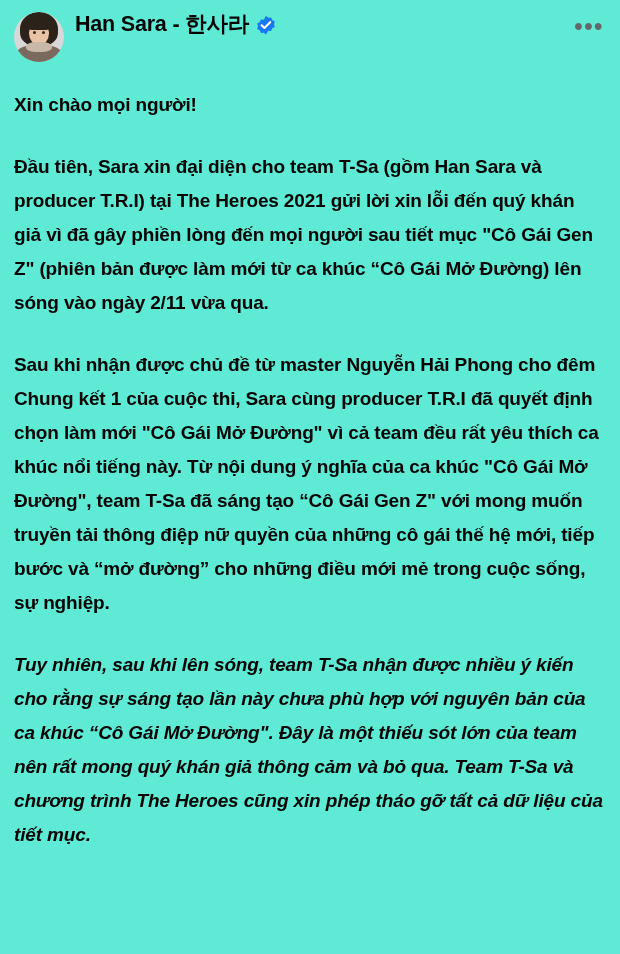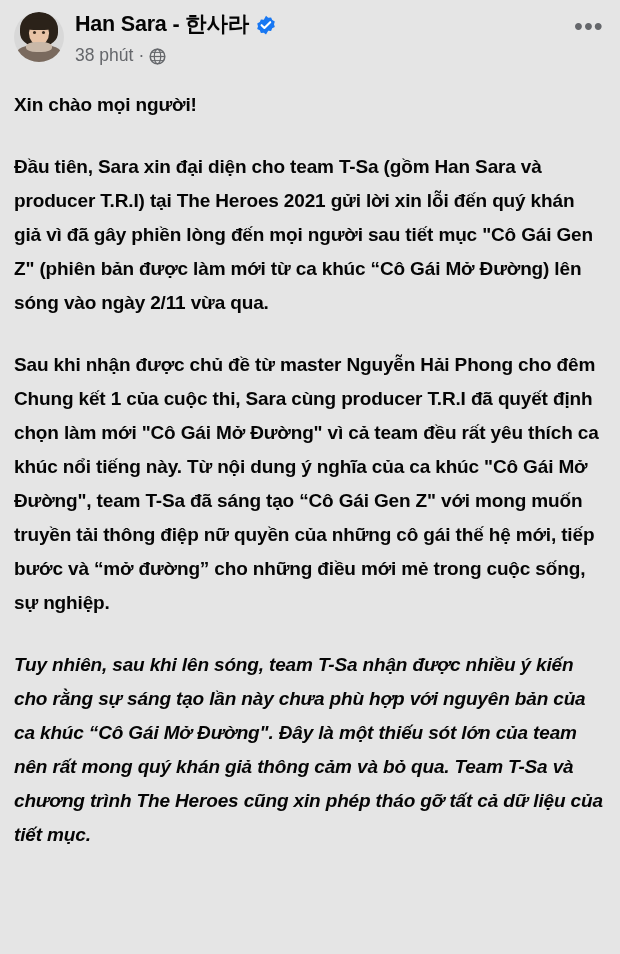--- a/index.html
+++ b/index.html
@@ -12,21 +12,21 @@
     background: #ffffff;
     font-family: "Liberation Sans", sans-serif;
     color: #050505;
     overflow: hidden;
   }
   .post {
     width: 620px;
     height: 954px;
     box-sizing: border-box;
     padding: 10px 14px 0 14px;
-    background: #e5e5e5;
+    background: #5eead4;
   }
   .post-header {
     display: flex;
     align-items: flex-start;
     position: relative;
     height: 66px;
   }
   .avatar {
     width: 50px;
     height: 50px;
@@ -186,33 +186,20 @@
     <div class="header-text">
       <div class="name-row">
         <span class="name">Han Sara - 한사라</span>
         <span class="verified">
           <svg width="20" height="20" viewBox="0 0 20 20">
             <path d="M10 0.8l2.2 1.9 2.9-0.3 1.1 2.7 2.6 1.3-0.8 2.8 0.8 2.8-2.6 1.3-1.1 2.7-2.9-0.3L10 19.6l-2.2-1.9-2.9 0.3-1.1-2.7L1.2 14l0.8-2.8L1.2 8.4l2.6-1.3 1.1-2.7 2.9 0.3z" fill="#1877F2"></path>
             <path d="M5.6 10.2l2.8 2.8 5.8-5.8" stroke="#ffffff" stroke-width="2.1" fill="none" stroke-linecap="round" stroke-linejoin="round"></path>
           </svg>
         </span>
       </div>
-      <div class="meta-row">
-        <span class="meta-time">38 phút</span>
-        <span class="meta-dot">·</span>
-        <span class="globe">
-          <svg width="17" height="17" viewBox="0 0 17 17">
-            <circle cx="8.5" cy="8.5" r="7.3" fill="none" stroke="#65676b" stroke-width="1.5"></circle>
-            <ellipse cx="8.5" cy="8.5" rx="3.2" ry="7.3" fill="none" stroke="#65676b" stroke-width="1.2"></ellipse>
-            <line x1="1.3" y1="8.5" x2="15.7" y2="8.5" stroke="#65676b" stroke-width="1.2"></line>
-            <line x1="2.6" y1="4.4" x2="14.4" y2="4.4" stroke="#65676b" stroke-width="1"></line>
-            <line x1="2.6" y1="12.6" x2="14.4" y2="12.6" stroke="#65676b" stroke-width="1"></line>
-          </svg>
-        </span>
-      </div>
     </div>
 
     <div class="more-btn">•••</div>
   </div>
 
   <div class="post-body">
     <p>Xin chào mọi người!</p>
     <p>Đầu tiên, Sara xin đại diện cho team T-Sa (gồm Han Sara và producer T.R.I) tại The Heroes 2021 gửi lời xin lỗi đến quý khán giả vì đã gây phiền lòng đến mọi người sau tiết mục "Cô Gái Gen Z" (phiên bản được làm mới từ ca khúc “Cô Gái Mở Đường) lên sóng vào ngày 2/11 vừa qua.</p>
     <p>Sau khi nhận được chủ đề từ master Nguyễn Hải Phong cho đêm Chung kết 1 của cuộc thi, Sara cùng producer T.R.I đã quyết định chọn làm mới "Cô Gái Mở Đường" vì cả team đều rất yêu thích ca khúc nổi tiếng này. Từ nội dung ý nghĩa của ca khúc "Cô Gái Mở Đường", team T-Sa đã sáng tạo “Cô Gái Gen Z" với mong muốn truyền tải thông điệp nữ quyền của những cô gái thế hệ mới, tiếp bước và “mở đường” cho những điều mới mẻ trong cuộc sống, sự nghiệp.</p>
     <p>Tuy nhiên, sau khi lên sóng, team T-Sa nhận được nhiều ý kiến cho rằng sự sáng tạo lần này chưa phù hợp với nguyên bản của ca khúc “Cô Gái Mở Đường". Đây là một thiếu sót lớn của team nên rất mong quý khán giả thông cảm và bỏ qua. Team T-Sa và chương trình The Heroes cũng xin phép tháo gỡ tất cả dữ liệu của tiết mục.</p>

